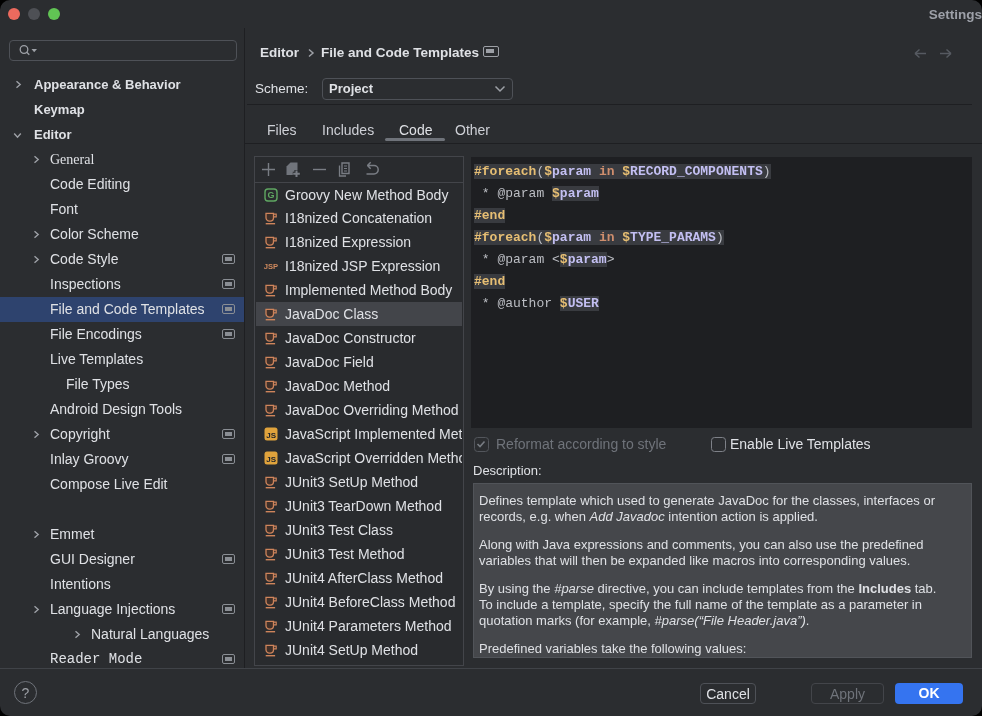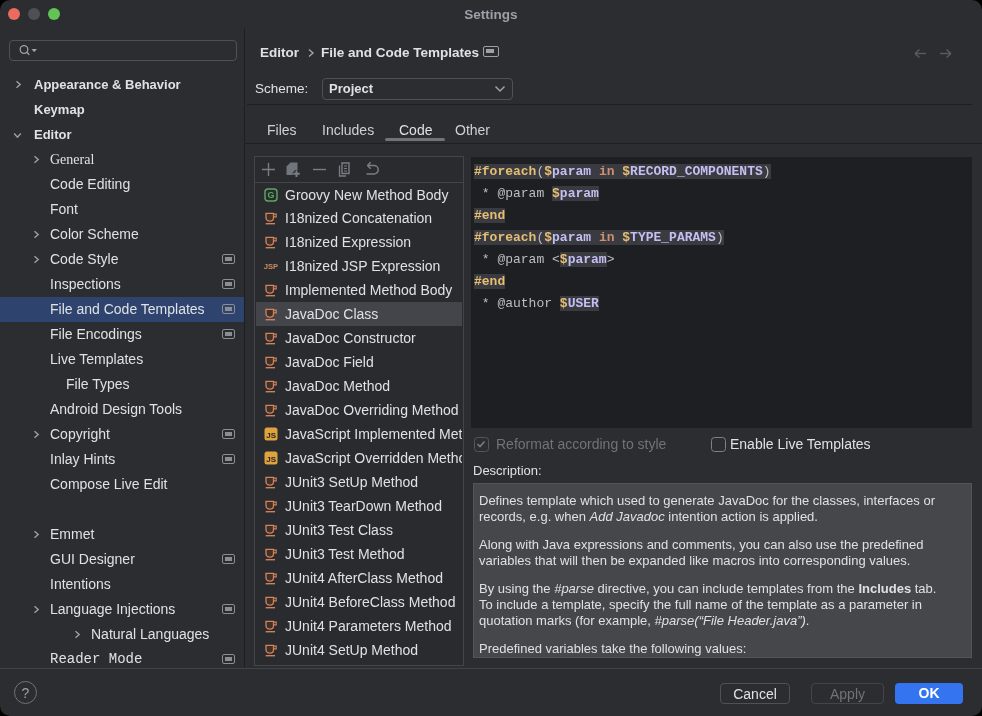--- a/index.html
+++ b/index.html
@@ -1,19 +1,19 @@
 <!DOCTYPE html>
 <html><head><meta charset="utf-8">
 <style>
 * { margin:0; padding:0; box-sizing:border-box; }
 body { width:982px; height:716px; background:#000; font-family:"Liberation Sans", sans-serif; position:relative; overflow:hidden; }
 .win { position:absolute; left:0; top:0; width:982px; height:716px; background:#2B2D30; border-radius:10px; overflow:hidden; }
 .abs { position:absolute; }
 .tl { position:absolute; top:8px; width:12px; height:12px; border-radius:50%; }
-.title { position:absolute; top:0; left:0; width:982px; height:28px; text-align:center; line-height:29px; font-size:13.5px; font-weight:bold; color:#9DA0A8; }
+.title { position:absolute; top:0; left:0; width:982px; height:28px; text-align:right; line-height:29px; font-size:13.5px; font-weight:bold; color:#9DA0A8; }
 .searchbox { position:absolute; left:9px; top:40px; width:228px; height:21px; border:1px solid #4E5157; border-radius:4px; }
 .vline { position:absolute; left:244px; top:28px; width:1px; height:640px; background:#1E1F22; }
 .row { position:absolute; height:25px; line-height:25px; font-size:14px; color:#DFE1E5; white-space:nowrap; }
 .mon { display:inline-block; width:13px; height:10px; border:1px solid #8A8E94; border-radius:2px; position:absolute; top:7px; left:222px; }
 .mon:before { content:""; position:absolute; left:2px; top:2px; width:7px; height:4px; background:#8A8E94; }
 .crumb { position:absolute; font-size:13.5px; font-weight:bold; color:#DFE1E5; }
 .tab { position:absolute; top:120px; height:20px; line-height:20px; font-size:14px; color:#CED0D6; }
 .hl { background:#393B40; }
 .cd { color:#E6BE73; font-weight:bold; }
 .cv { color:#C3BFF2; font-weight:bold; }
@@ -105,21 +105,21 @@
       <span style="position:absolute;left:50px;font-weight:normal;font-size:14px;">Android Design Tools</span>
     </div>
 <div class="row" style="top:421.5px;left:0;width:244px;">
       <svg width="8" height="9" style="position:absolute;top:8px;left:32px">
         <path d="M2.5 1.2 L6.2 4.5 L2.5 7.8" stroke="#9DA0A6" stroke-width="1.4" fill="none"></path>
       </svg>
       <span style="position:absolute;left:50px;font-weight:normal;font-size:14px;">Copyright</span>
       <span class="mon"></span>
     </div>
 <div class="row" style="top:446.5px;left:0;width:244px;">
-      <span style="position:absolute;left:50px;font-weight:normal;font-size:14px;">Inlay Hints</span>
+      <span style="position:absolute;left:50px;font-weight:normal;font-size:14px;">Inlay Groovy</span>
       <span class="mon"></span>
     </div>
 <div class="row" style="top:471.5px;left:0;width:244px;">
       <span style="position:absolute;left:50px;font-weight:normal;font-size:14px;">Compose Live Edit</span>
     </div>
 <div class="row" style="top:521.5px;left:0;width:244px;">
       <svg width="8" height="9" style="position:absolute;top:8px;left:32px">
         <path d="M2.5 1.2 L6.2 4.5 L2.5 7.8" stroke="#9DA0A6" stroke-width="1.4" fill="none"></path>
       </svg>
       <span style="position:absolute;left:50px;font-weight:normal;font-size:14px;">Emmet</span>
@@ -363,15 +363,15 @@
 <div class="abs" style="left:730px;top:436px;font-size:14px;color:#DFE1E5;">Enable Live Templates</div>
 <div class="abs" style="left:473px;top:463px;font-size:13px;color:#DFE1E5;">Description:</div>
 <div class="desc">
 <p>Defines template which used to generate JavaDoc for the classes, interfaces or<br>records, e.g. when <i>Add Javadoc</i> intention action is applied.</p>
 <p>Along with Java expressions and comments, you can also use the predefined<br>variables that will then be expanded like macros into corresponding values.</p>
 <p>By using the <i>#parse</i> directive, you can include templates from the <b>Includes</b> tab.<br>To include a template, specify the full name of the template as a parameter in<br>quotation marks (for example, <i>#parse(“File Header.java”)</i>.</p>
 <p>Predefined variables take the following values:</p>
 </div>
 <div class="abs" style="left:0;top:668px;width:982px;height:1px;background:#404348;"></div>
 <div class="abs" style="left:14px;top:681px;width:23px;height:23px;border:1.3px solid #6F737A;border-radius:50%;text-align:center;line-height:22px;color:#9DA0A6;font-size:14px;">?</div>
-<div class="btn" style="left:720px;width:70px;border:1px solid #4E5157;color:#DFE1E5;">Cancel</div>
+<div class="btn" style="left:700px;width:56px;border:1px solid #4E5157;color:#DFE1E5;">Cancel</div>
 <div class="btn" style="left:811px;width:73px;border:1px solid #43454A;color:#6F737A;">Apply</div>
 <div class="btn" style="left:895px;width:68px;background:#3574F0;color:#FFFFFF;font-weight:bold;line-height:21px;">OK</div>
 </div>
 </body></html>

